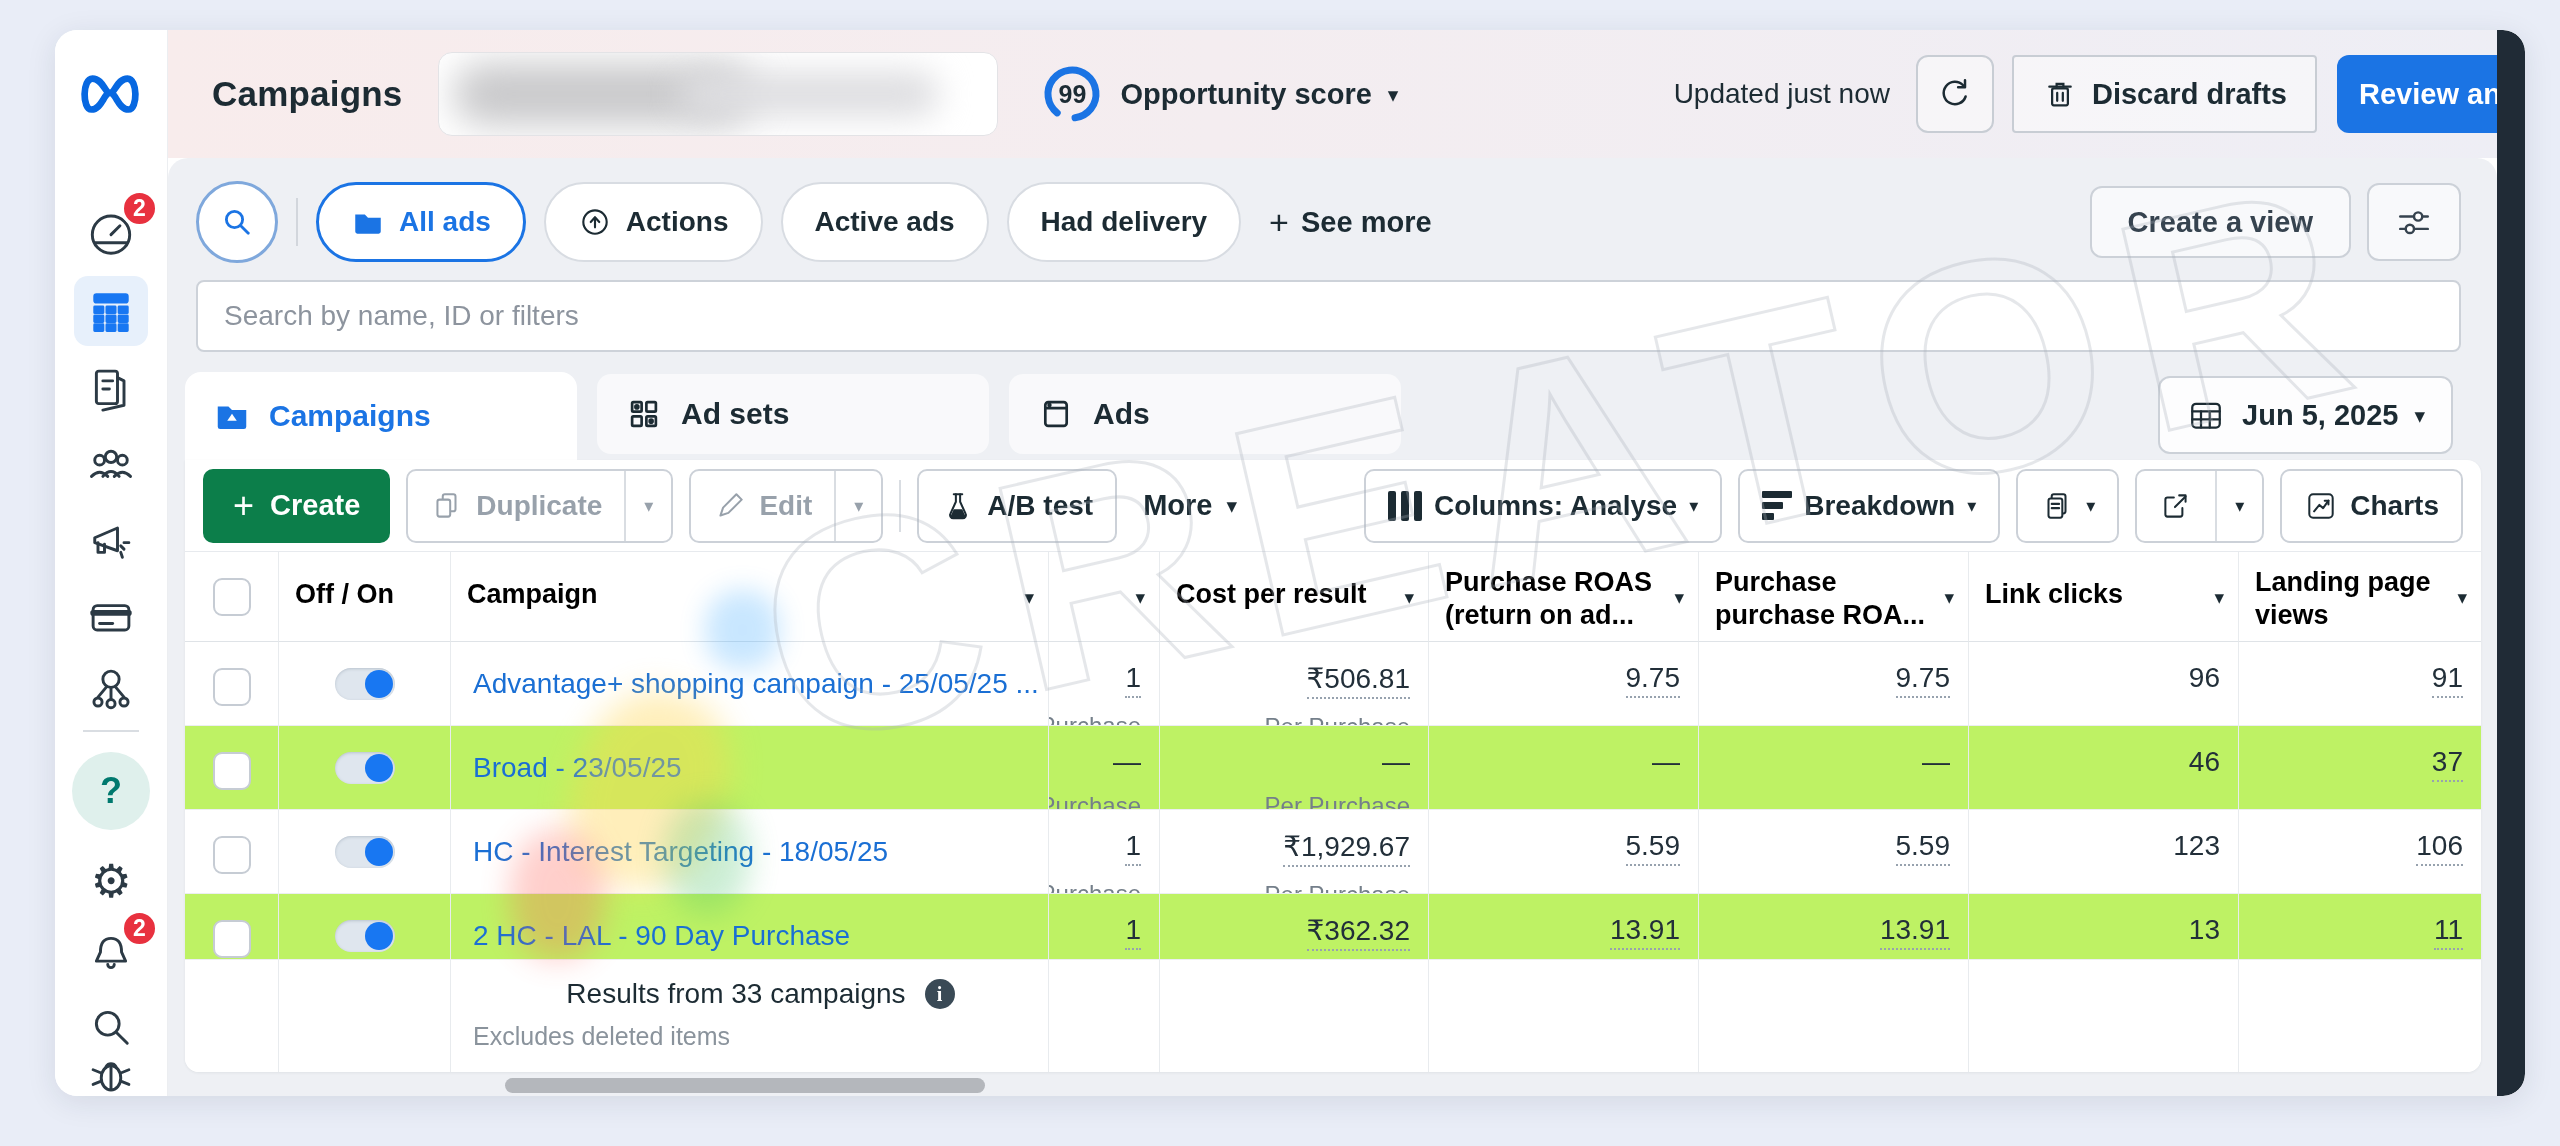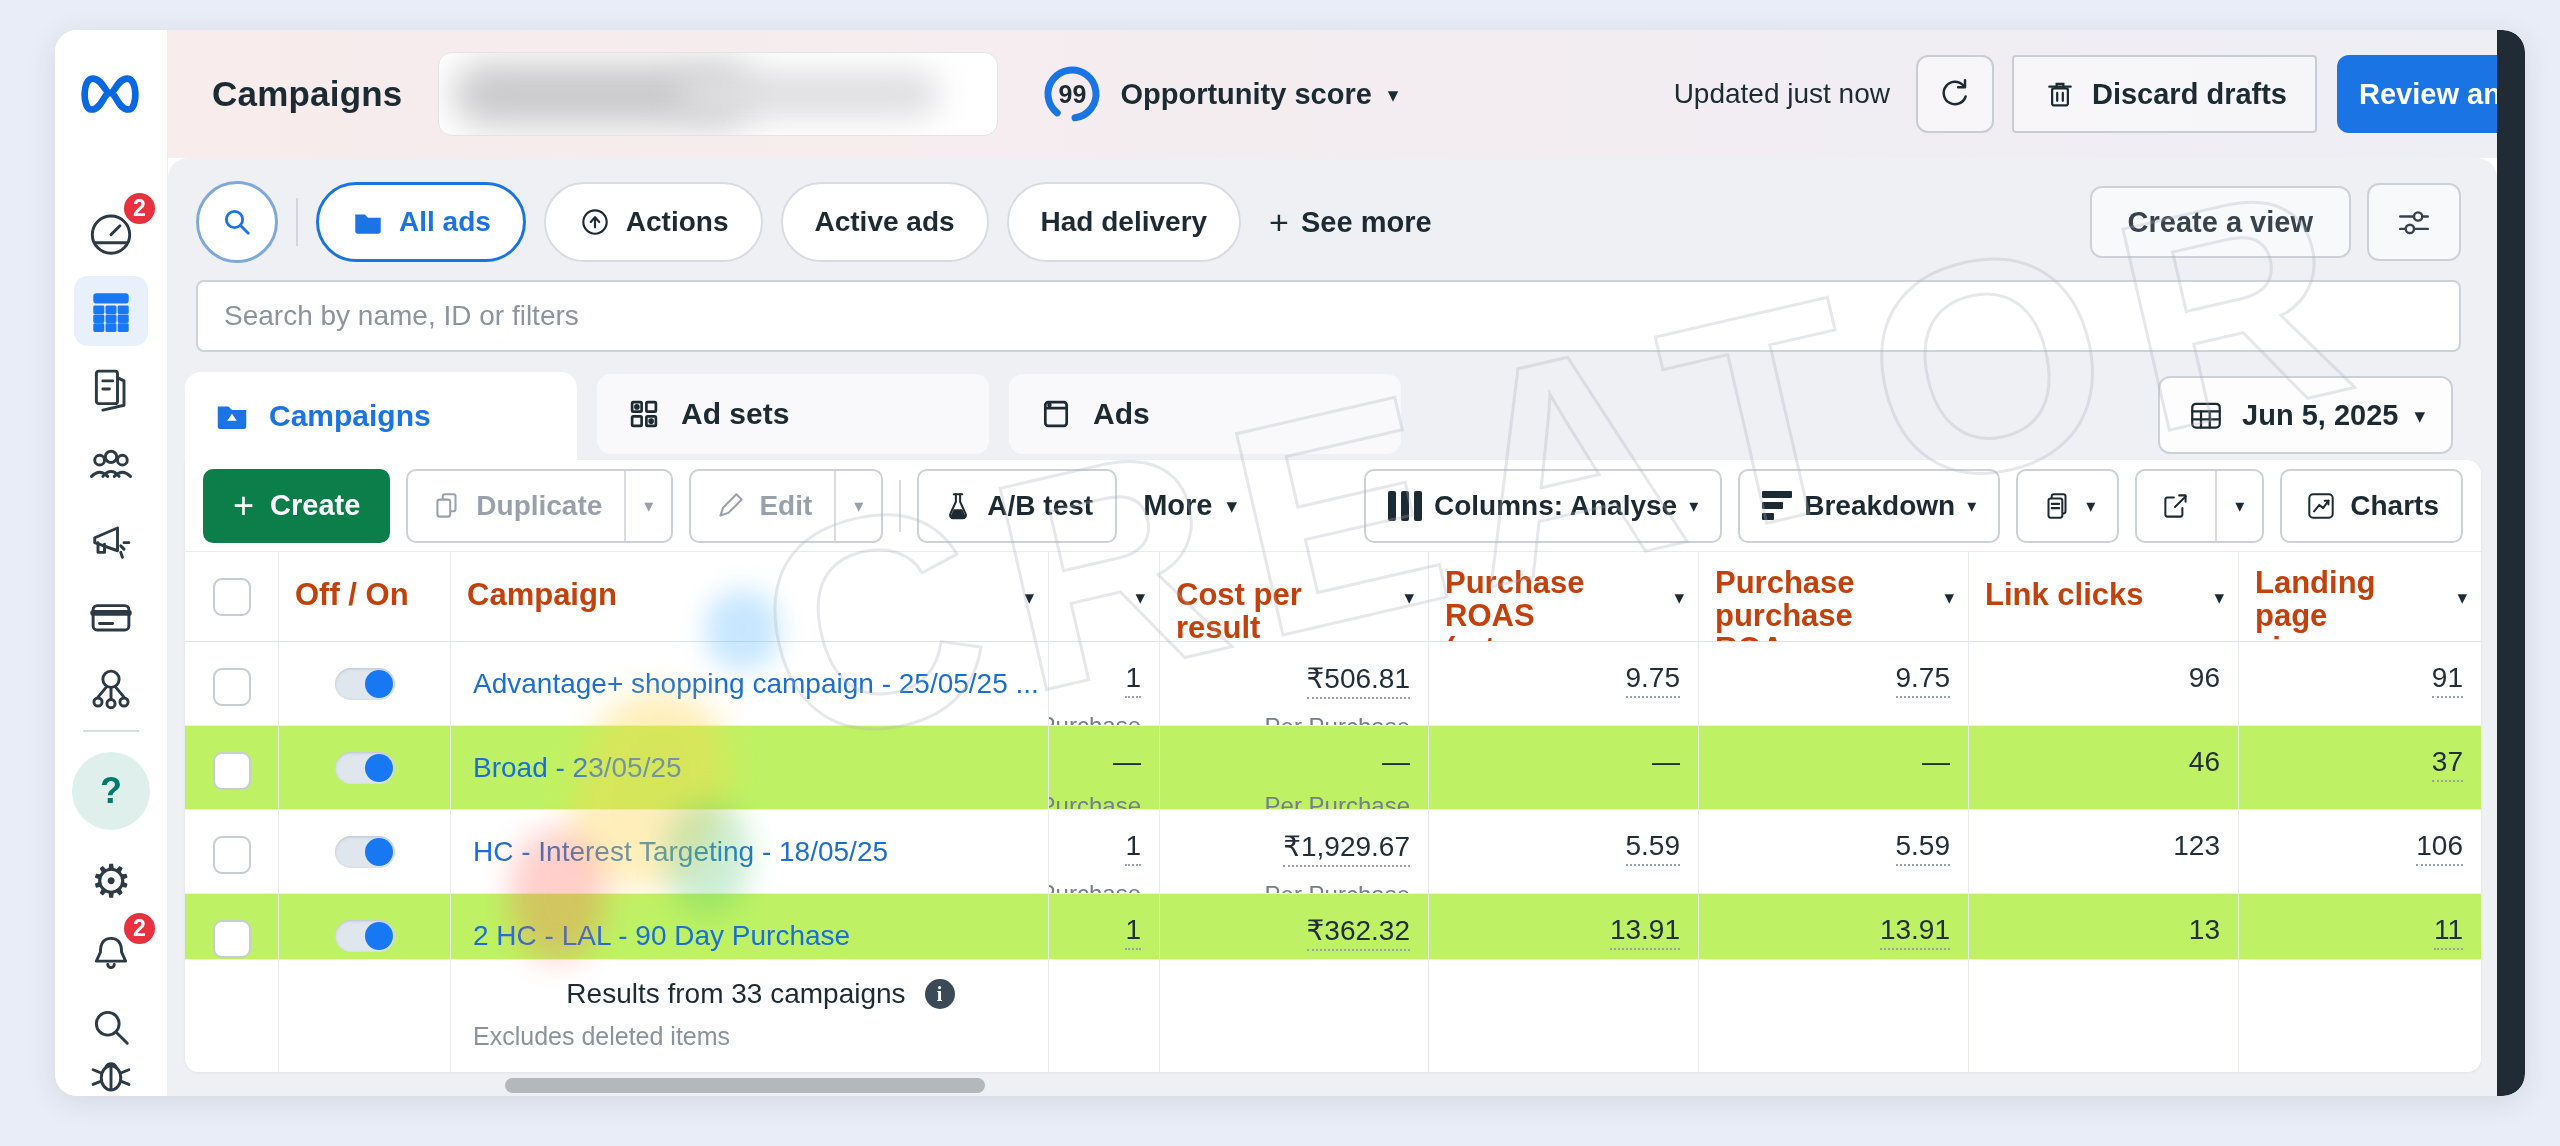--- a/index.html
+++ b/index.html
@@ -141,21 +141,21 @@
   .bdicon i { display:block; height:7px; background:#1c2b33; border-radius:1px; }
   .bdicon i:nth-child(1){ width:30px; } .bdicon i:nth-child(2){ width:21px; } .bdicon i:nth-child(3){ width:12px; }
   .spacer { flex:1; }
 
   
   .tbl { display:grid; grid-template-columns:94px 172px 598px 111px 269px 270px 270px 270px 1fr; }
   .c { border-right:1px solid #e8ebee; border-bottom:1px solid #eceef1; position:relative;
        overflow:hidden; }
   .c.last { border-right:none; }
   .hrow .c { height:90px; border-bottom:1px solid #dfe3e7; }
-  .h-label { font-size:31px; font-weight:bold; color:#c2410c; line-height:33px; padding:14px 40px 0 16px; }
+  .h-label { font-size:27px; font-weight:bold; color:#000000; line-height:33px; padding:14px 40px 0 16px; }
   .h-label.mid { padding-top:26px; }
   .hcaret { position:absolute; right:14px; top:50%; transform:translateY(-50%); font-size:19px; color:#1c2b33; }
   .cellcheck { display:flex; align-items:flex-start; justify-content:center; padding-top:26px; }
   .hrow .cellcheck { align-items:center; padding-top:0; }
   .checkbox { width:38px; height:38px; border:2px solid #c6ccd4; border-radius:9px; background:#fff; }
   .r .c { height:84px; }
   .r.alt .c { background:#bef264; }
   .r.clip .c { height:66px; }
   .toggle { position:relative; width:60px; height:32px; border-radius:16px; background:#dfe6ee;
             box-shadow:inset 0 1px 3px rgba(70,90,110,.25); margin:26px auto 0; }

